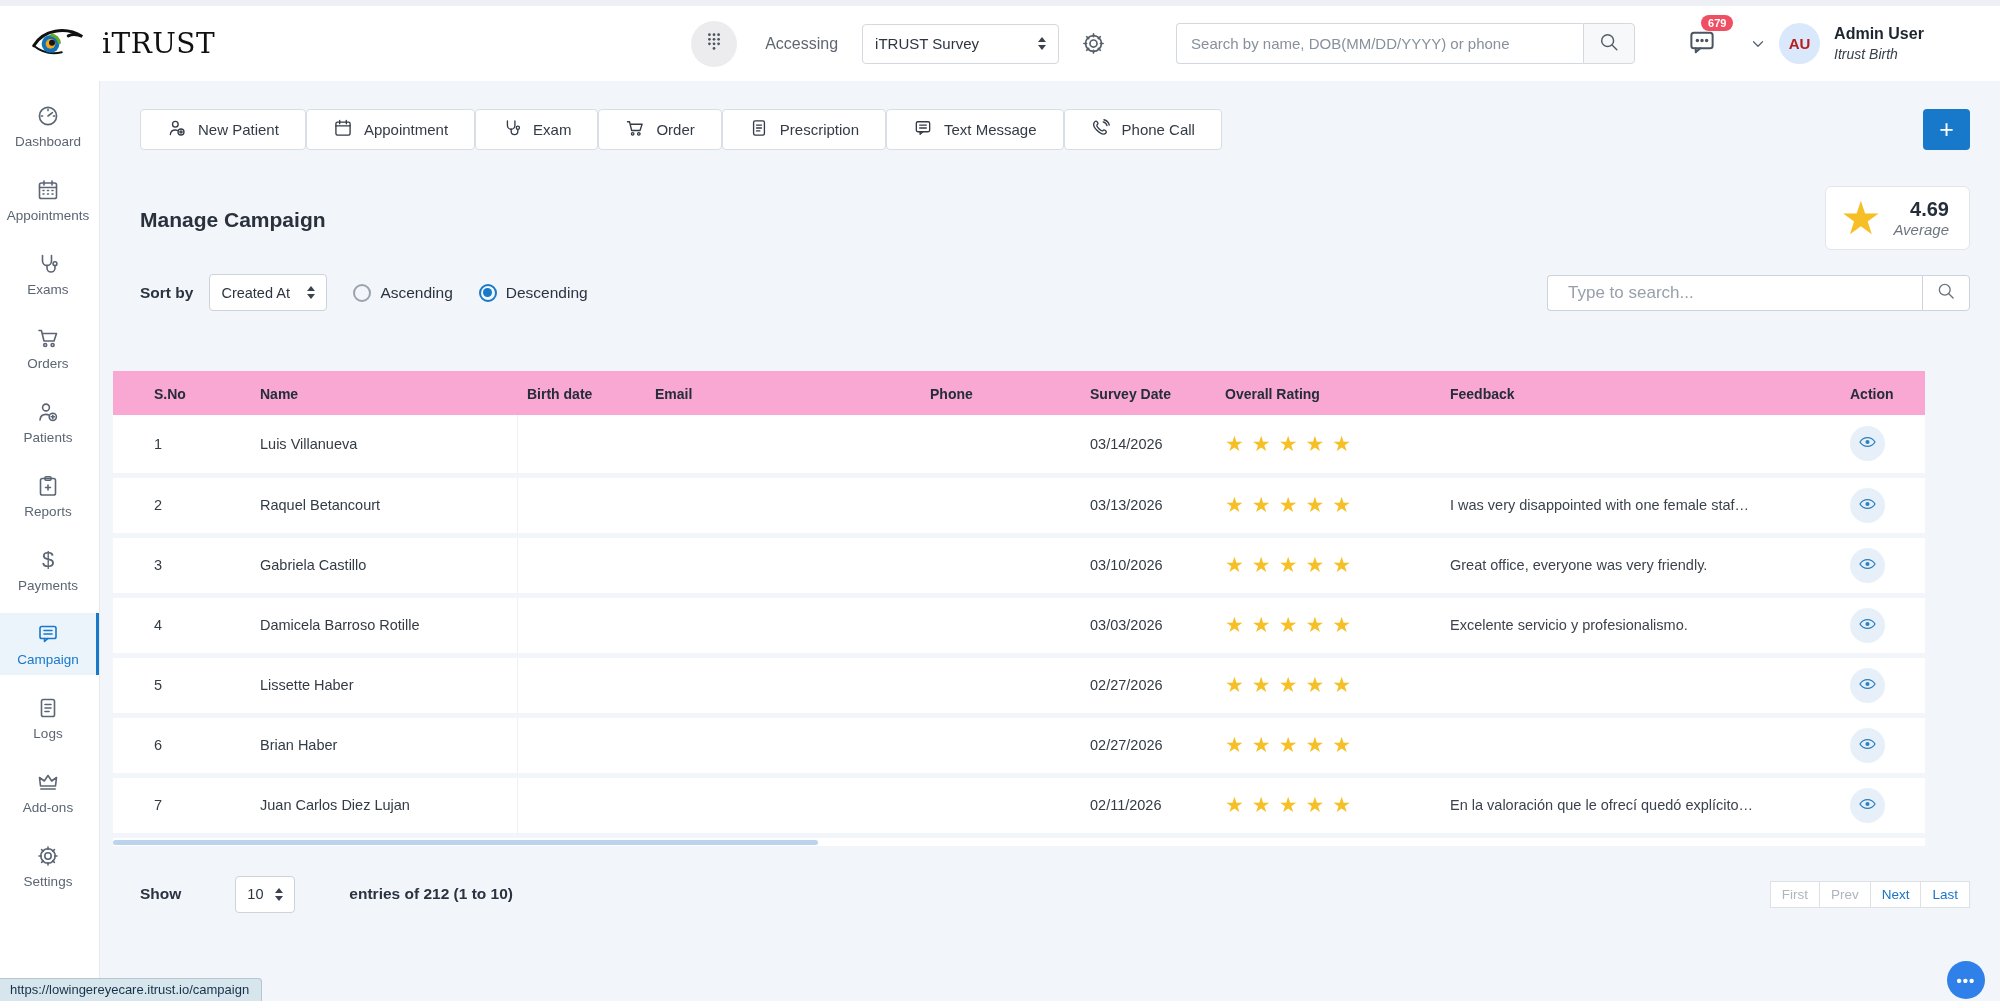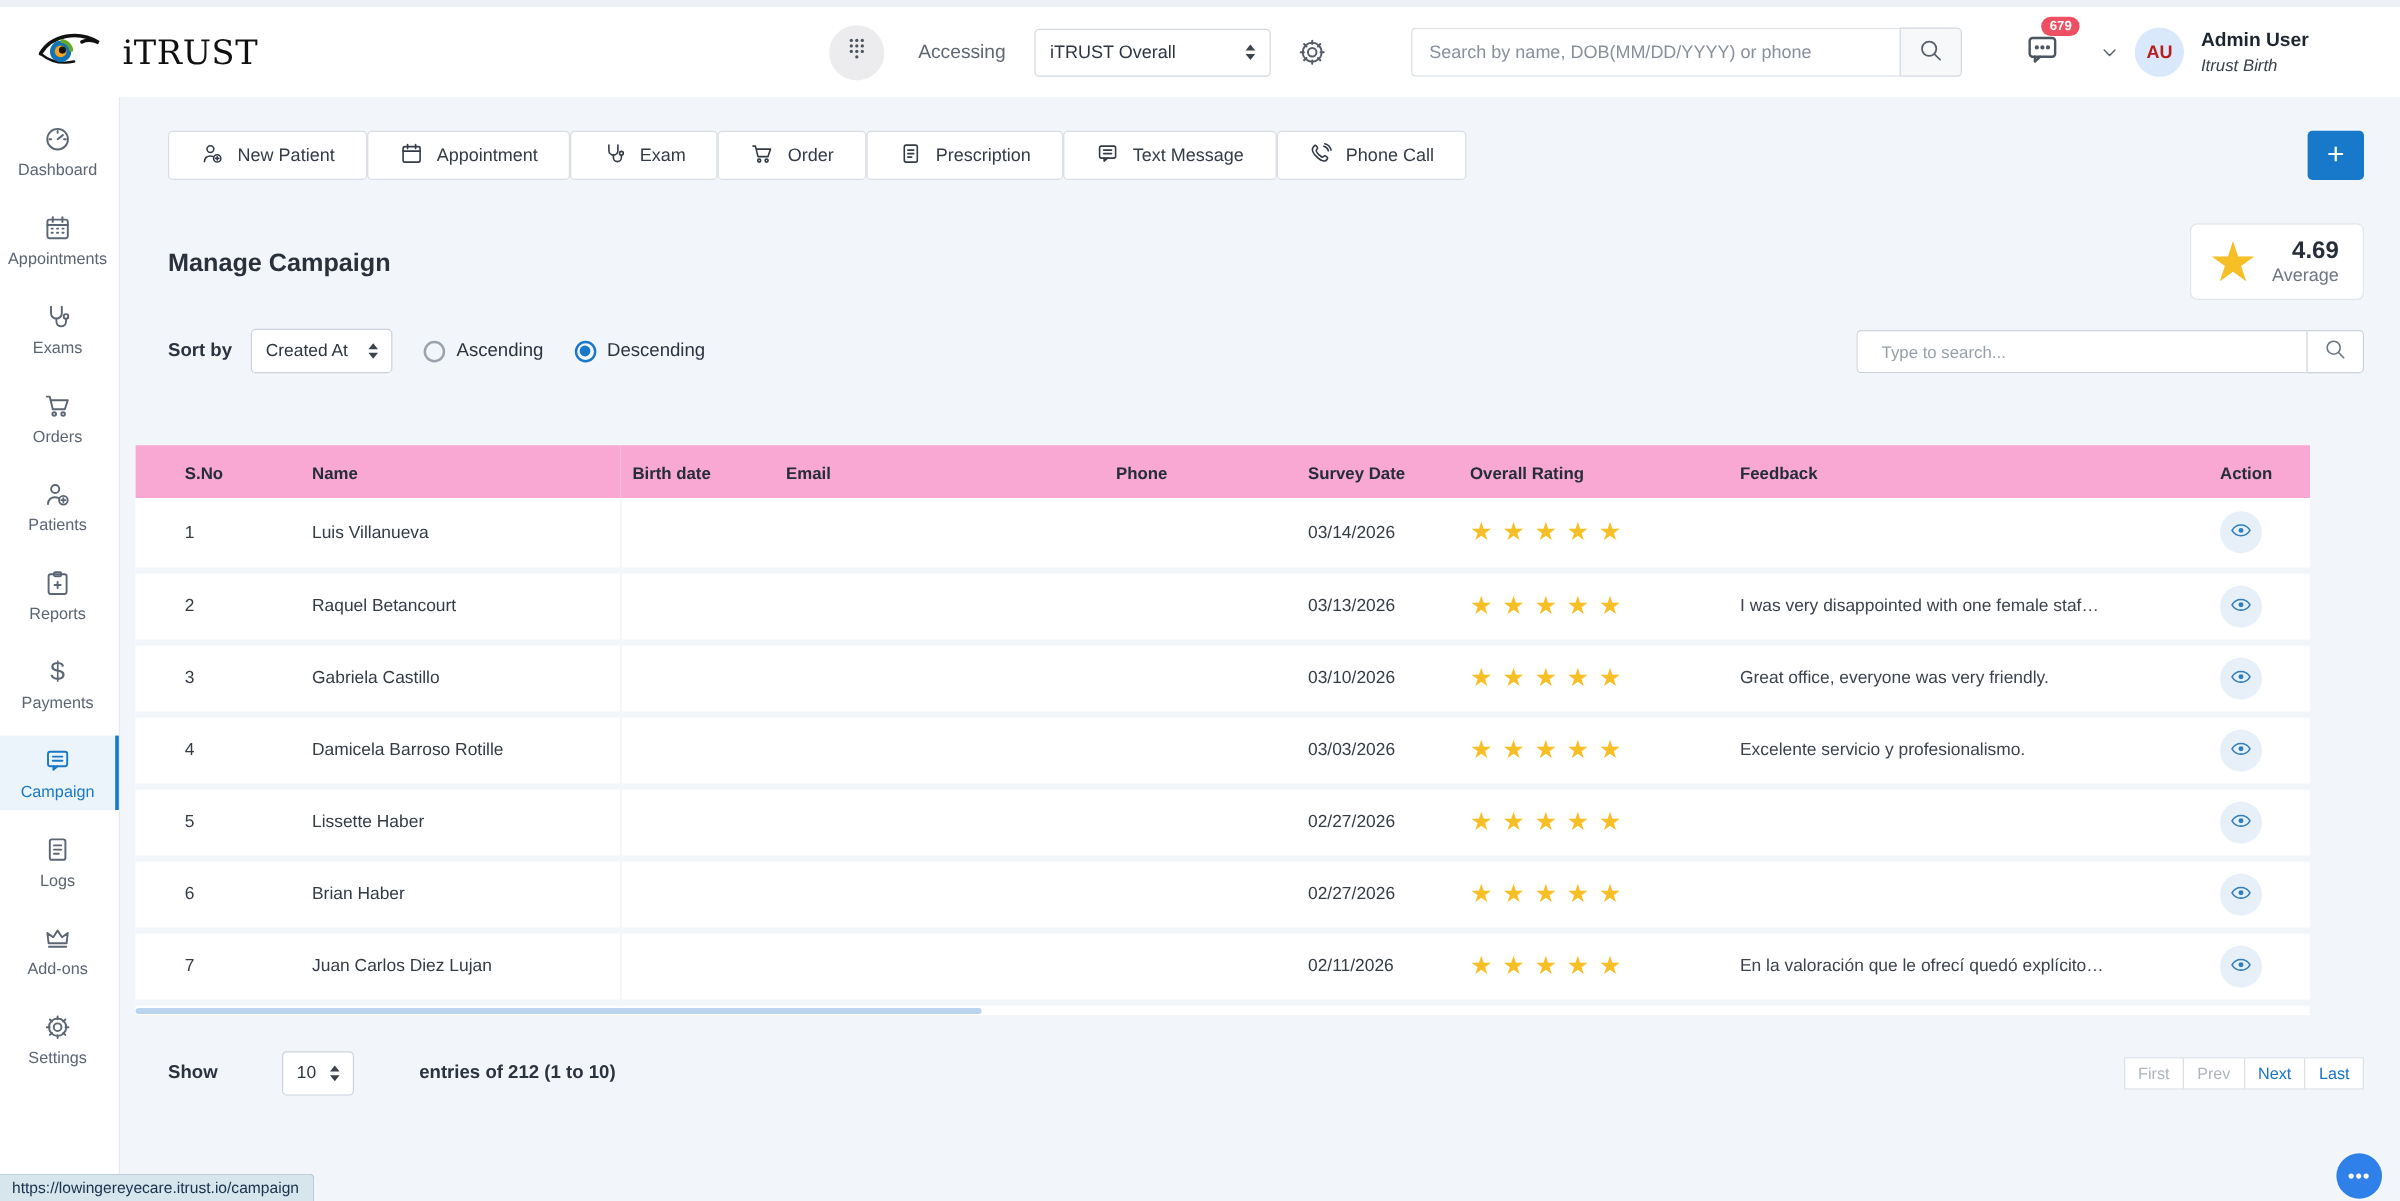--- a/index.html
+++ b/index.html
@@ -55,35 +55,35 @@
               display:flex; align-items:center; gap:11px; font-size:15px; color:#333b46; cursor:pointer; }
   .add-btn { margin-left:auto; width:47px; height:41px; background:#1878ca; border:none; border-radius:4px;
              color:#fff; font-size:25px; line-height:1; cursor:pointer; display:flex; align-items:center; justify-content:center; }
 
   .title-row { display:flex; align-items:flex-start; margin:36px 0 0 27px; }
   .page-title { font-size:21px; font-weight:bold; color:#29313d; margin-top:22px; }
   .rating-card { margin-left:auto; background:#fff; border:1px solid #e2e6ea; border-radius:6px; padding:8px 20px 8px 14px;
                  display:flex; align-items:center; gap:12px; }
   .rating-star { font-size:46px; color:#f6bf26; line-height:1; }
   .rating-num { font-size:20px; font-weight:bold; color:#252e3a; text-align:right; }
-  .rating-lbl { font-size:15px; color:#6e7680; }
+  .rating-lbl { font-size:15px; color:#6e7680;font-style:italic; }
 
   .sort-row { display:flex; align-items:center; margin:24px 0 0 27px; }
   .sort-label { font-size:15.5px; font-weight:bold; color:#2a3340; }
   .sel { background:#fff; border:1px solid #ccd3da; border-radius:4px; height:37px; display:flex; align-items:center;
          justify-content:space-between; padding:0 11px; font-size:14.5px; color:#2d3540; cursor:pointer; }
   .sort-sel { width:118px; margin-left:16px; }
   .radio-lab { display:flex; align-items:center; gap:9px; font-size:15.5px; color:#2a3340; margin-left:26px; cursor:pointer; }
   .radio { width:18px; height:18px; border:2px solid #9aa3ad; border-radius:50%; display:flex; align-items:center; justify-content:center; }
   .radio.checked { border-color:#1878ca; }
   .radio .dot { width:9px; height:9px; border-radius:50%; background:transparent; }
   .radio.checked .dot { background:#1878ca; }
   .tbl-search { margin-left:auto; display:flex; }
   .tbl-search input { width:375px; height:36px; border:1px solid #ccd3da; border-right:none; border-radius:4px 0 0 4px;
-                      padding:0 20px; font-size:14px; outline:none; }
+                      padding:0 20px; font-size:17px; outline:none; }
   .tbl-search input::placeholder { color:#97a0aa; }
   .tbl-search .search-btn2 { width:48px; height:36px; border:1px solid #ccd3da; background:#fff; border-radius:0 4px 4px 0;
                              display:flex; align-items:center; justify-content:center; color:#6b747e; cursor:pointer; }
 
   
   .table-wrap { margin:60px 45px 0 0; background:#fff; }
   table { width:100%; border-collapse:collapse; table-layout:fixed; }
   thead th { text-align:left; font-size:14px; font-weight:bold; color:#242d38; padding:15px 10px 13px; background:#f9a8d4; }
   th.first, td.first { padding-left:41px; }
   tbody td { padding:10px 10px; height:60px; font-size:14.5px; color:#333b45; border-bottom:5px solid #f2f5f9; background:#fff; }
@@ -148,21 +148,21 @@
             <circle cx="17" cy="10" r="1.5"></circle>
           <circle cx="7" cy="15" r="1.5"></circle>
             <circle cx="12" cy="15" r="1.5"></circle>
             <circle cx="17" cy="15" r="1.5"></circle>
           <circle cx="12" cy="20" r="1.5"></circle>
         </svg>
       </span>
     </div>
     <span class="accessing">Accessing</span>
     <div class="hdr-select">
-      <span>iTRUST Overall</span>
+      <span>iTRUST Survey</span>
       <span class="updown">
           <i class="up"></i>
           <i class="down"></i>
         </span>
     </div>
     <span class="gear-btn">
       <svg class="ic" width="25" height="25" viewBox="0 0 24 24">
         <circle cx="12" cy="12" r="3.4"></circle>
         <path d="M12 2.8v2.6M12 18.6v2.6M2.8 12h2.6M18.6 12h2.6M5.5 5.5l1.9 1.9M16.6 16.6l1.9 1.9M18.5 5.5l-1.9 1.9M7.4 16.6l-1.9 1.9"></path>
         <circle cx="12" cy="12" r="7.6"></circle>

